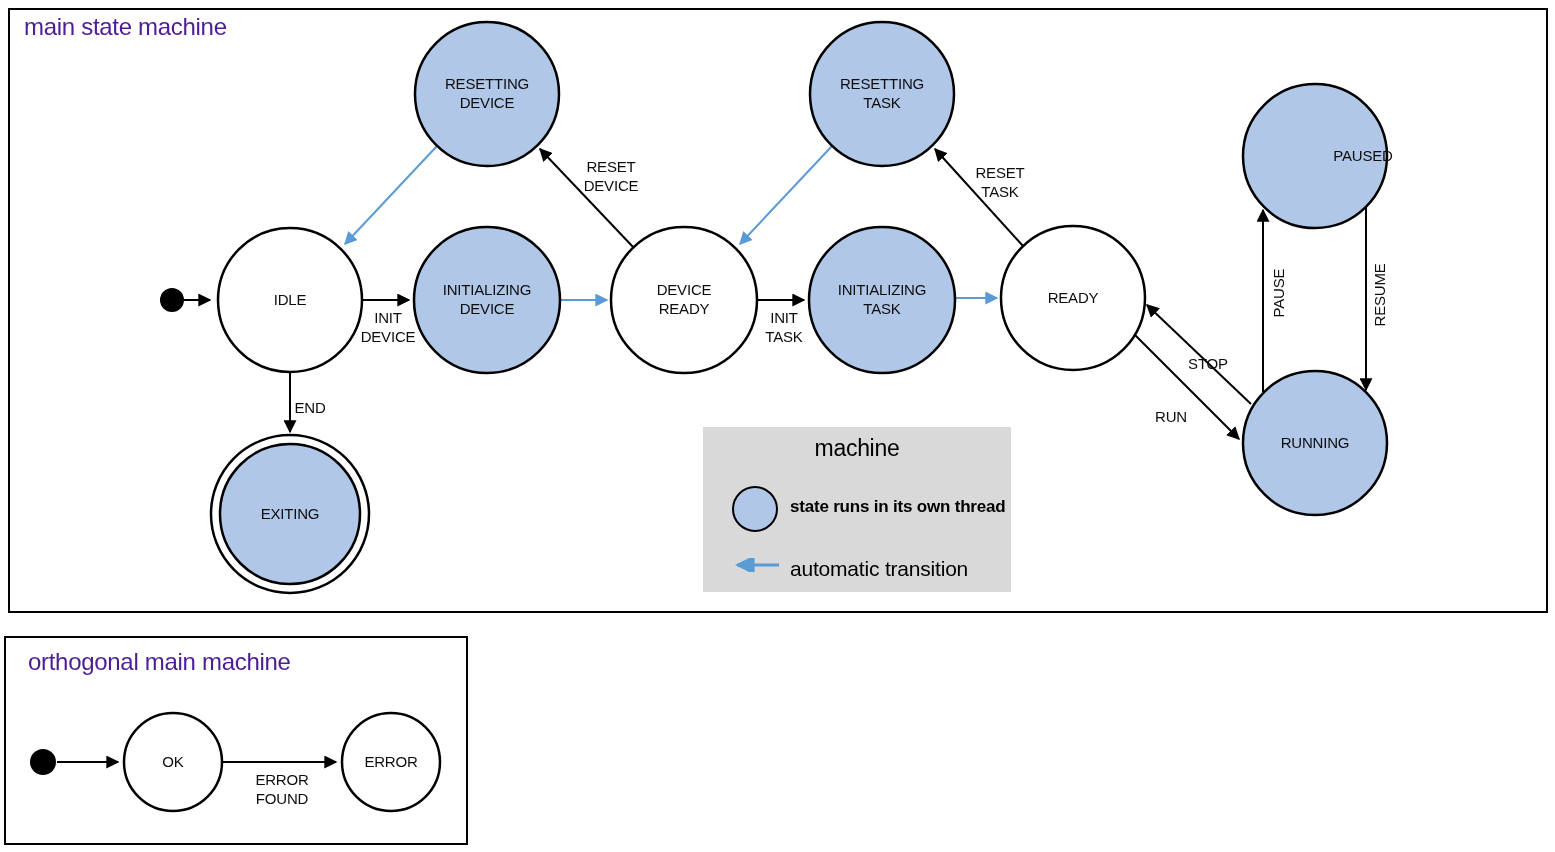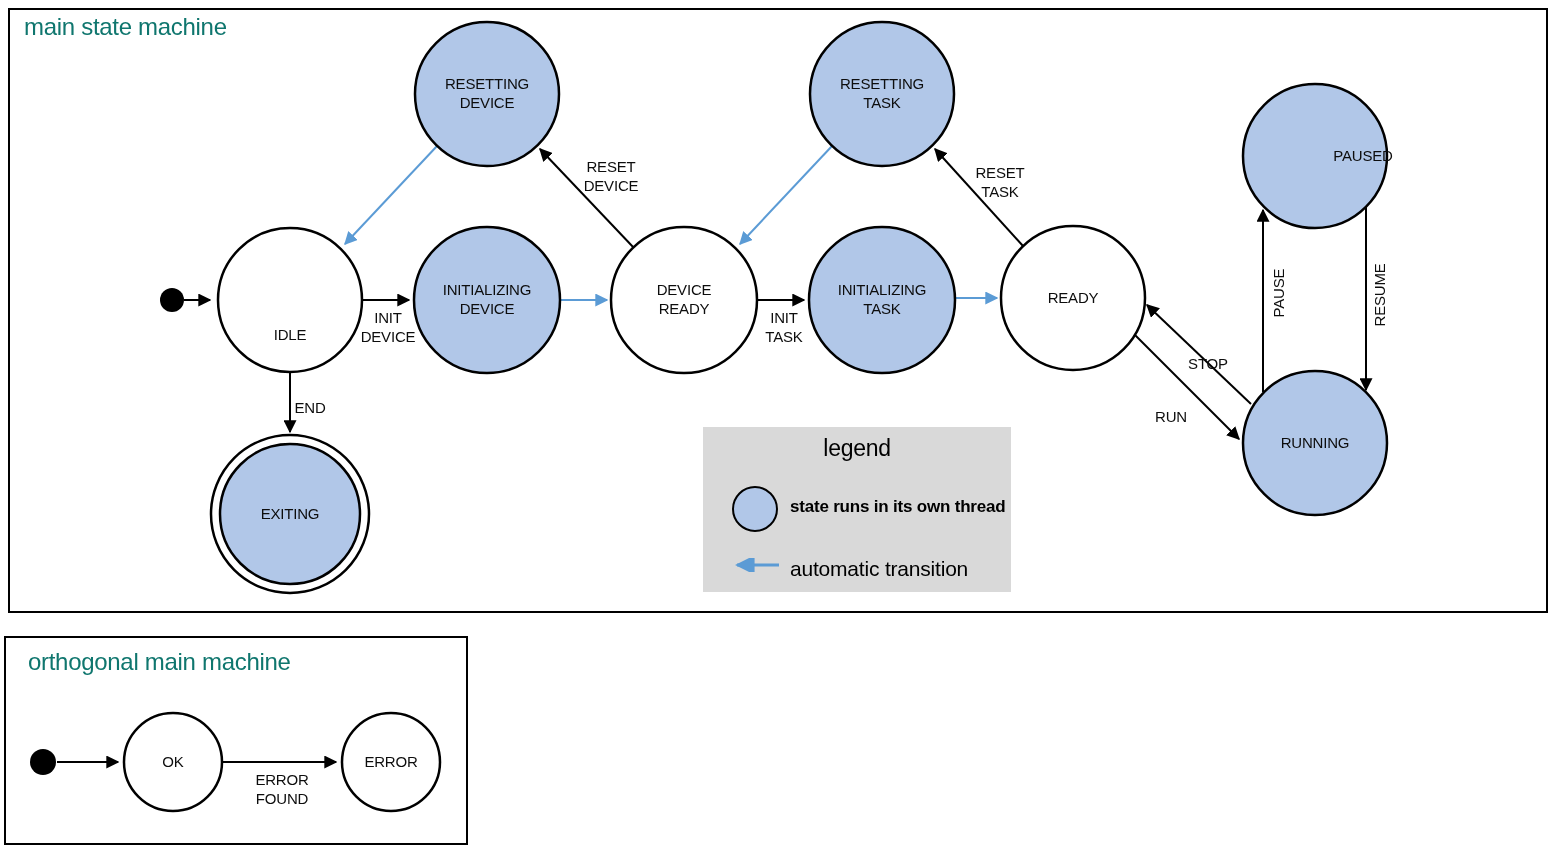--- a/index.html
+++ b/index.html
@@ -6,21 +6,21 @@
   .stage {
     position:relative; width:1555px; height:852px; background:#ffffff;
     font-family:"Liberation Sans", sans-serif; color:#000; overflow:hidden;
   }
   .panel {
     position:absolute; border:2px solid #000; background:transparent; box-sizing:border-box;
   }
   .panel-main  { left:8px;  top:8px;   width:1540px; height:605px; }
   .panel-orth  { left:4px;  top:636px; width:464px;  height:209px; }
   .panel-title {
-    position:absolute; font-size:24px; letter-spacing:-0.3px; color:#0f766e; white-space:nowrap;
+    position:absolute; font-size:24px; letter-spacing:-0.3px; color:#4c1d95; white-space:nowrap;
   }
   svg.diagram { position:absolute; left:0; top:0; }
   .lbl {
     position:absolute; transform:translate(-50%,-50%);
     font-size:15px; line-height:1.25; letter-spacing:-0.2px;
     color:#0d0d0d; white-space:pre-line; text-align:center;
   }
   .lbl.rot { transform:translate(-50%,-50%) rotate(-90deg); white-space:nowrap; }
   .legend {
     position:absolute; left:703px; top:427px; width:308px; height:165px;
@@ -88,21 +88,21 @@
     <line x1="57" y1="762" x2="118" y2="762" stroke="#000" stroke-width="2" marker-end="url(#mk-black)"></line>
     <line x1="223" y1="762" x2="336" y2="762" stroke="#000" stroke-width="2" marker-end="url(#mk-black)"></line>
     <circle cx="43" cy="762" r="13" fill="#000"></circle>
     <circle cx="173" cy="762" r="49" fill="#ffffff" stroke="#000" stroke-width="2.5"></circle>
     <circle cx="391" cy="762" r="49" fill="#ffffff" stroke="#000" stroke-width="2.5"></circle>
   </svg>
 
   <div class="panel-title" style="left:24px; top:13px;">main state machine</div>
   <div class="panel-title" style="left:28px; top:648px;">orthogonal main machine</div>
 
-  <div class="lbl" style="left:290px; top:300px;margin-top:35px;">IDLE</div>
+  <div class="lbl" style="left:290px; top:300px;">IDLE</div>
   <div class="lbl" style="left:487px; top:94px;">RESETTING
 DEVICE</div>
   <div class="lbl" style="left:487px; top:300px;">INITIALIZING
 DEVICE</div>
   <div class="lbl" style="left:684px; top:300px;">DEVICE
 READY</div>
   <div class="lbl" style="left:882px; top:94px;">RESETTING
 TASK</div>
   <div class="lbl" style="left:882px; top:300px;">INITIALIZING
 TASK</div>
@@ -124,21 +124,21 @@
   <div class="lbl rot" style="left:1279px; top:293px;">PAUSE</div>
   <div class="lbl rot" style="left:1380px; top:295px;">RESUME</div>
   <div class="lbl" style="left:310px; top:408px;">END</div>
 
   <div class="lbl" style="left:173px; top:762px;">OK</div>
   <div class="lbl" style="left:391px; top:762px;">ERROR</div>
   <div class="lbl" style="left:282px; top:790px;">ERROR
 FOUND</div>
 
   <div class="legend">
-    <div class="legend-title">legend</div>
+    <div class="legend-title">machine</div>
     <div class="legend-circle"></div>
     <div class="legend-text1">state runs in its own thread</div>
     <svg class="legend-arrow" width="54" height="14" viewBox="0 0 54 14">
       <line x1="50" y1="7" x2="8" y2="7" stroke-width="3" marker-end="url(#mk-blue)" stroke="#5b9bd5"></line>
     </svg>
     <div class="legend-text2">automatic transition</div>
   </div>
 
 </div>
 

